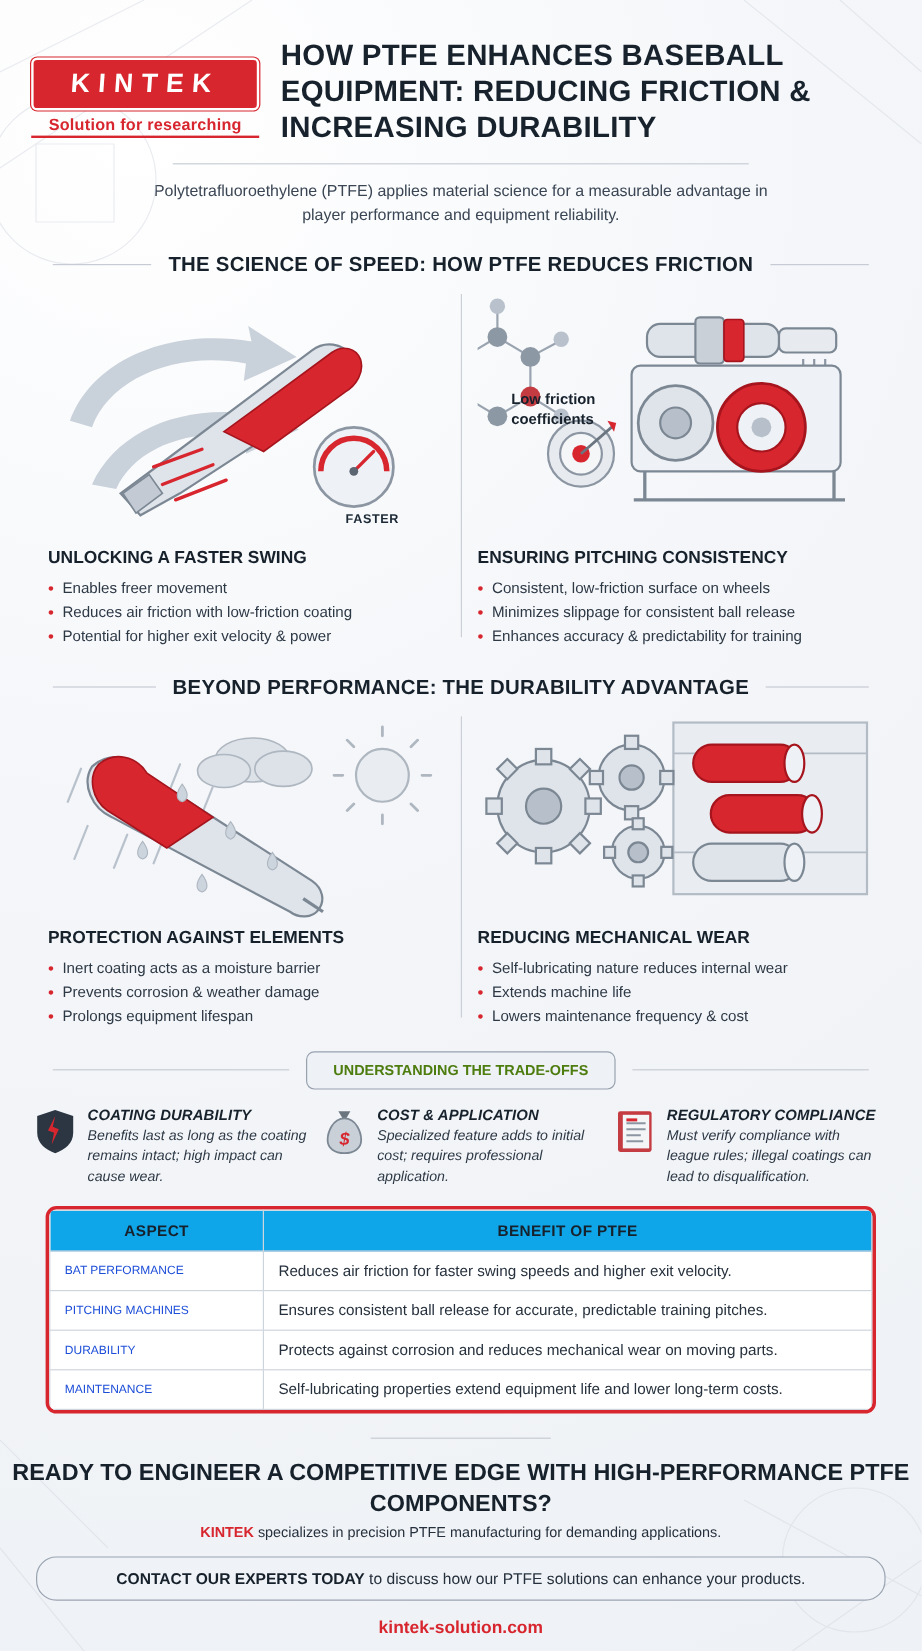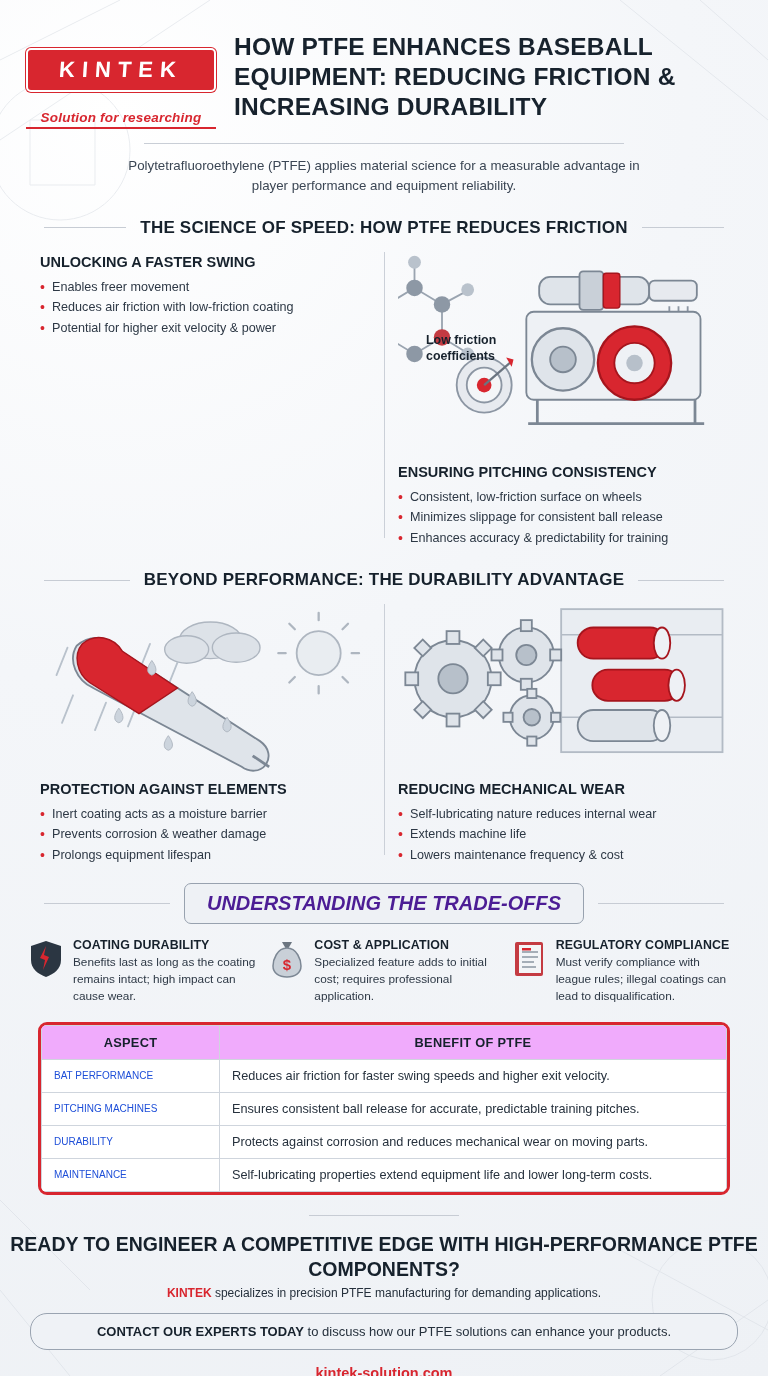--- a/index.html
+++ b/index.html
@@ -43,25 +43,24 @@
     font-weight: bold;
     letter-spacing: 7px;
     font-size: 22px;
     border: 2px solid #fff;
     box-shadow: 0 0 0 1px #d8262f;
     position: relative;
   }
   .logo-badge .k-inner { display: inline-block; transform: skewX(-4deg); }
   .logo-sub {
     color: #d8262f;
-    font-style: italic;
     font-weight: bold;
     font-size: 13.5px;
     text-align: center;
-    margin-top: 18px;
+    margin-top: 4px;
     letter-spacing: .2px;
   }
   .logo-rule { height: 2px; background: #d8262f; margin-top: 2px; }
   .title-block { flex: 1; padding-top: 6px; }
   .main-title {
     font-size: 24.5px;
     line-height: 1.22;
     font-weight: bold;
     color: #17222d;
     letter-spacing: .2px;
@@ -148,31 +147,31 @@
     position: relative;
     z-index: 2;
   }
   .tradeoff-head .line { flex: 1; height: 1px; background: #c7ccd4; }
   .pill {
     border: 1.5px solid #98a2af;
     border-radius: 7px;
     background: #eef1f5;
     padding: 8px 22px;
     font-weight: bold;
-    font-size: 20px;
-    color: #4c1d95;
+    font-size: 12px;
+    color: #4d7c0f;
     white-space: nowrap;
-    font-style: italic;
   }
   .tradeoffs {
     display: flex;
     margin: 14px 30px 0;
     gap: 16px;
     position: relative;
     z-index: 2;
+    font-style: italic;
   }
   .tradeoff { display: flex; gap: 9px; width: 33.33%; }
   .tradeoff .ic { flex: 0 0 34px; padding-top: 2px; }
   .tradeoff h4 {
     font-size: 12.4px;
     font-weight: bold;
     color: #16212c;
     margin-bottom: 2px;
     letter-spacing: .1px;
   }
@@ -189,21 +188,21 @@
     z-index: 2;
   }
   table { width: 100%; border-collapse: collapse; }
   th, td {
     border: 1px solid #cfd5dd;
     padding: 9px 12px;
     font-size: 12.7px;
     text-align: left;
   }
   thead th {
-    background: #f0abfc;
+    background: #0ea5e9;
     text-align: center;
     font-weight: bold;
     font-size: 12.8px;
     color: #16212c;
     letter-spacing: .3px;
     padding: 9px 6px;
   }
   tbody th {
     width: 178px;
     font-weight: normal;
@@ -287,20 +286,48 @@
   <div class="subtitle">Polytetrafluoroethylene (PTFE) applies material science for a measurable advantage in player performance and equipment reliability.</div>
 
   <div class="section-head">
     <span class="line"></span>
     <h2>THE SCIENCE OF SPEED: HOW PTFE REDUCES FRICTION</h2>
     <span class="line"></span>
   </div>
 
   <div class="cols">
     <div class="col">
+      <div class="art">
+        <svg viewBox="0 0 360 210" width="100%" height="100%">
+
+          <g fill="#c9d1db">
+            <path d="M20 110 C40 55 110 25 185 38 L182 24 L226 52 L178 74 L180 58 C116 46 56 72 40 116 Z"></path>
+            <path d="M40 168 C62 120 120 95 186 104 L183 90 L228 118 L180 140 L182 124 C126 116 78 136 62 172 Z"></path>
+          </g>
+
+          <g>
+            <path d="M66 176 L104 148 L240 46 C252 37 268 40 274 50 C280 62 274 76 262 84 L120 176 L84 196 Z" fill="#dfe4ea" stroke="#7c8794" stroke-width="2"></path>
+            <path d="M160 120 L258 48 C268 41 280 44 284 54 C288 66 280 78 270 84 L196 138 Z" fill="#d8262f" stroke="#a6151d" stroke-width="1.5"></path>
+            <path d="M68 176 L92 159 L104 176 L80 194 Z" fill="#c3cad3" stroke="#7c8794" stroke-width="1.5"></path>
+            <g stroke="#d8262f" stroke-width="3" stroke-linecap="round">
+              <path d="M150 150 L104 168"></path>
+                <path d="M162 164 L116 182"></path>
+                <path d="M140 136 L96 152"></path>
+            </g>
+          </g>
+
+          <g transform="translate(238,112)">
+            <circle cx="40" cy="40" r="36" fill="#eef1f5" stroke="#8c96a3" stroke-width="2.5"></circle>
+            <path d="M10 44 A30 30 0 0 1 70 44" fill="none" stroke="#d8262f" stroke-width="5"></path>
+            <path d="M40 44 L58 26" stroke="#d8262f" stroke-width="3" stroke-linecap="round"></path>
+            <circle cx="40" cy="44" r="4" fill="#5b6672"></circle>
+          </g>
+        </svg>
+        <div style="position:absolute; left:248px; top:186px; font-size:10.5px; font-weight:bold; letter-spacing:.5px; color:#1d2a36;">FASTER</div>
+      </div>
       <h3>UNLOCKING A FASTER SWING</h3>
       <ul class="bullets">
         <li>Enables freer movement</li>
         <li>Reduces air friction with low-friction coating</li>
         <li>Potential for higher exit velocity &amp; power</li>
       </ul>
     </div>
 
     <div class="col">
       <div class="art">

